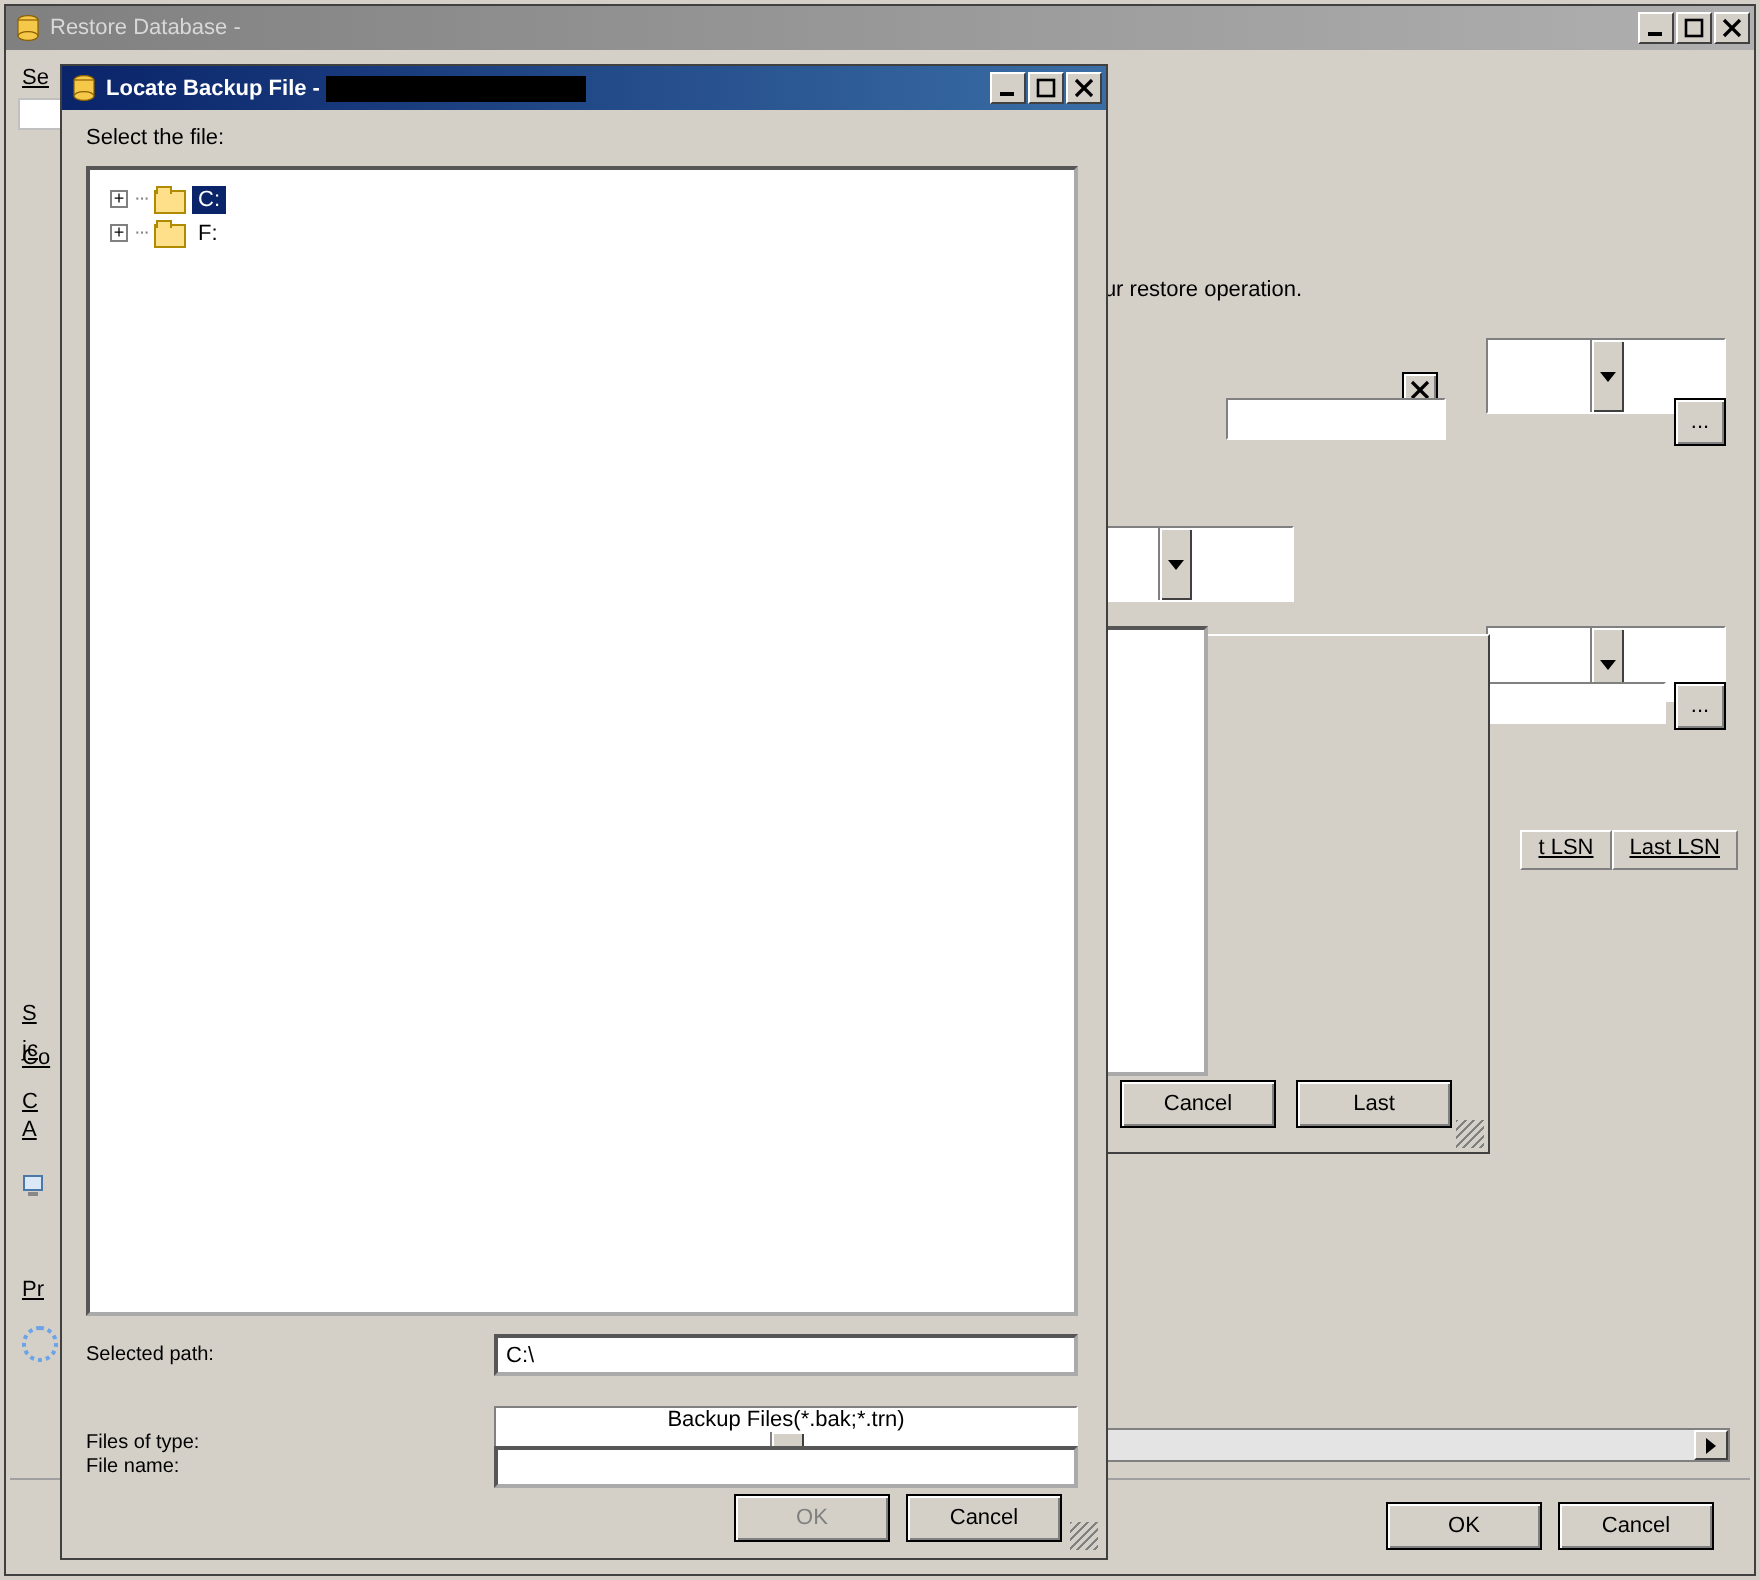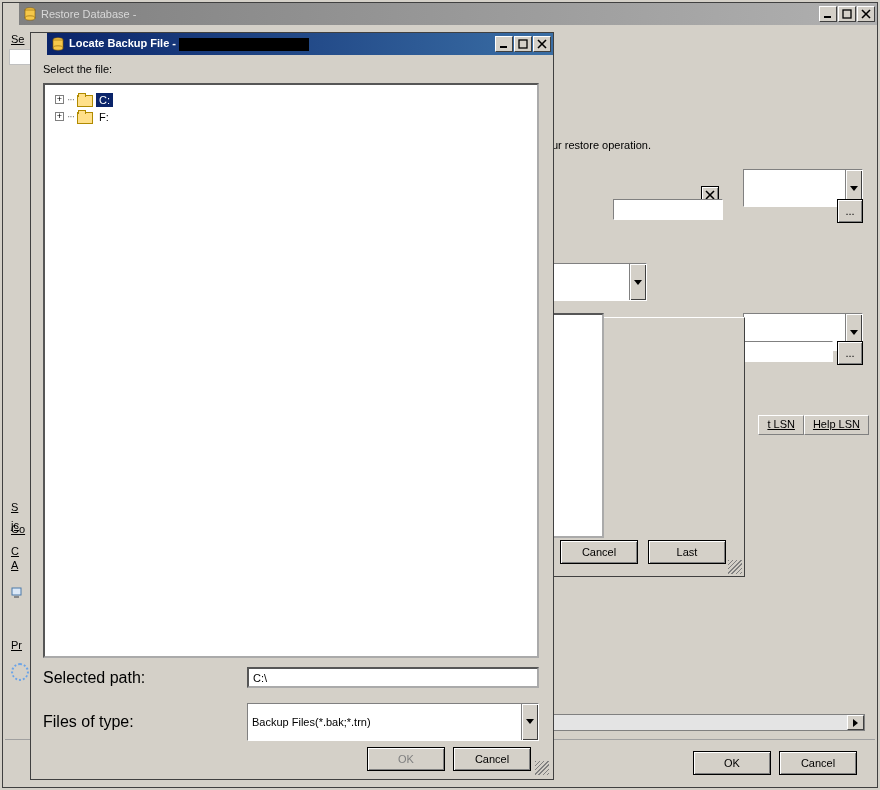--- a/index.html
+++ b/index.html
@@ -1,19 +1,19 @@
 <!DOCTYPE html>
 <html><head>
 <meta charset="utf-8">
 <style>
 * { box-sizing: border-box; font-family: Tahoma, Arial, sans-serif; font-size: 11px; user-select: none; }
 body { margin: 0; background: #d4d0c8; width: 880px; height: 790px; position: relative; overflow: hidden; }
 
 .window { position: absolute; border: 1px solid #404040; background: #d4d0c8; }
-.titlebar { display: flex; align-items: center; height: 22px; padding: 2px 2px 2px 4px; margin-left: 16px; }
+.titlebar { display: flex; align-items: center; height: 22px; padding: 2px 2px 2px 4px; }
 .titlebar.inactive { background: linear-gradient(to right, #808080, #b0b0b0); color: #d8d8d8; }
 .titlebar.active { background: linear-gradient(to right, #0a246a, #3a6ea5); color: #fff; font-weight: bold; }
 .title-icon { width: 14px; height: 14px; margin-right: 4px; display: inline-flex; align-items: center; justify-content: center; }
 .title-text { flex: 1; white-space: nowrap; overflow: hidden; }
 .title-text .redact { display:inline-block; width:130px; height:13px; background:#000; vertical-align:middle;}
 .window-controls { display: flex; gap: 1px; }
 .wc-btn { width: 18px; height: 16px; background: #d4d0c8; border: 1px solid #fff; border-right-color: #404040; border-bottom-color: #404040; display: inline-flex; align-items: center; justify-content: center; font-family: Tahoma; font-size: 10px; }
 .wc-btn.close svg line { stroke:#000; stroke-width:1.6; }
 
 
@@ -22,21 +22,21 @@
 .side-text { position:absolute; left:6px; font-size:11px; color:#000;text-decoration:underline; }
 .bottombar { position: absolute; left: 0; right: 0; bottom: 0; height: 46px; border-top:1px solid #a0a0a0; display:flex; justify-content:flex-end; align-items:center; gap:8px; padding-right:18px; }
 
 .btn { min-width: 78px; height: 24px; background: #d4d0c8; border:1px solid #000; box-shadow: inset 1px 1px 0 #fff, inset -1px -1px 0 #808080; display:inline-flex; align-items:center; justify-content:center; }
 .btn.disabled { color:#808080; }
 
 .sunken { border:1px solid #808080; border-right-color:#fff; border-bottom-color:#fff; background:#fff; }
 
 .right-area { position:absolute; left:180px; top:4px; right:4px; bottom:50px; }
 
-.combo { position:relative; height:38px; background:#fff; border:1px solid #808080; border-right-color:#fff; border-bottom-color:#fff; display:flex; align-items:center; }
+.combo { position:relative; height:38px; background:#fff; border:1px solid #808080; border-right-color:#fff; border-bottom-color:#fff; display:flex; align-items:center;flex-direction:column; }
 .combo::after { content:""; }
 .combo-btn { width:17px; height:100%; background:#d4d0c8; border-left:1px solid #808080; box-shadow: inset 1px 1px 0 #fff, inset -1px -1px 0 #404040; display:flex; align-items:center; justify-content:center; }
 .tri-down { width:0; height:0; border-left:4px solid transparent; border-right:4px solid transparent; border-top:5px solid #000;}
 
 .mid-panel { position:absolute; right: 130px; top: 290px; width: 430px; height: 260px; background:#d4d0c8; border:1px solid #fff; border-right-color:#404040; border-bottom-color:#404040; }
 .mid-panel .listbox { position:absolute; left:8px; top:-5px; width:280px; height:225px; background:#fff; border:2px inset #aaa; }
 .mid-panel .btncol { position:absolute; right:14px; top:14px; width:90px; display:flex; flex-direction:column; gap:10px; }
 .grip { position:absolute; right:2px; bottom:2px; width:14px; height:14px; background: repeating-linear-gradient(135deg,#808080 0 1px, transparent 1px 3px);}
 
 .tableheads { position:absolute; right:6px; top: 388px; display:flex;text-decoration:underline; }
@@ -56,21 +56,21 @@
 .tree-item { display:flex; align-items:center; height:17px; gap:3px; margin-left:4px; }
 .expand-box { width:9px; height:9px; border:1px solid #808080; display:inline-flex; align-items:center; justify-content:center; font-size:9px; line-height:1; background:#fff; color:#000;}
 .dotline {color:#808080; letter-spacing:-1px; font-size:10px;}
 .folder-icon { display:inline-block; width:16px; height:13px; position:relative;}
 .folder-icon::before{content:"";position:absolute;left:0;top:2px;width:14px;height:10px;background:#ffe08a;border:1px solid #b08a00;}
 .folder-icon::after{content:"";position:absolute;left:1px;top:0;width:6px;height:3px;background:#ffe08a;border:1px solid #b08a00;border-bottom:none;}
 .tree-label { padding:1px 3px; }
 .tree-label.sel { background:#0a246a; color:#fff; }
 
 .form-row { position:absolute; left:8px; right:10px; height:21px; display:flex; align-items:center; gap:4px; }
-.form-row label { width:200px; font-size:16px; }
+.form-row label { width:200px; font-size:10px; }
 .textin { flex:1; height:21px; border:2px inset #aaa; background:#fff; padding:0 4px; display:flex; align-items:center; }
 
 .dialog-bottom { position:absolute; left:0; right:0; bottom:4px; display:flex; justify-content:flex-end; padding-right:18px; gap:8px; }
 
 .small-close-x { width:10px; height:10px;}
 </style>
 </head>
 <body>
 
 <div id="win-restore" class="window">
@@ -160,21 +160,21 @@
       <div class="listbox"></div>
       <div style="position:absolute; right:18px; bottom:12px; display:flex; gap:10px;">
         <div class="btn">Cancel</div>
         <div class="btn">Last</div>
       </div>
       <div class="grip"></div>
     </div>
 
     <div class="tableheads">
       <div class="th-cell">t LSN</div>
-      <div class="th-cell">Help LSN</div>
+      <div class="th-cell">Last LSN</div>
     </div>
 
     <div class="scrollh">
       <div class="arrow">
           <span class="tri-left"></span>
         </div>
       <div class="thumb"></div>
       <div style="flex:1"></div>
       <div class="arrow">
           <span class="tri-right"></span>
@@ -242,20 +242,26 @@
     </div>
     <div class="form-row" style="top:656px;">
       <label>Files of type:</label>
       <div class="combo" style="flex:1;">
         <span style="flex:1; padding:0 4px;">Backup Files(*.bak;*.trn)</span>
         <span class="combo-btn">
             <span class="tri-down"></span>
           </span>
       </div>
     </div>
+    <div class="form-row" style="top:668px;">
+      <label>File name:</label>
+      <div class="textin">
+          <span></span>
+        </div>
+    </div>
 
     <div class="dialog-bottom">
       <div class="btn disabled">OK</div>
       <div class="btn">Cancel</div>
     </div>
     <div class="grip" style="right:0; bottom:0;"></div>
   </div>
 </div>
 
 </body></html>

